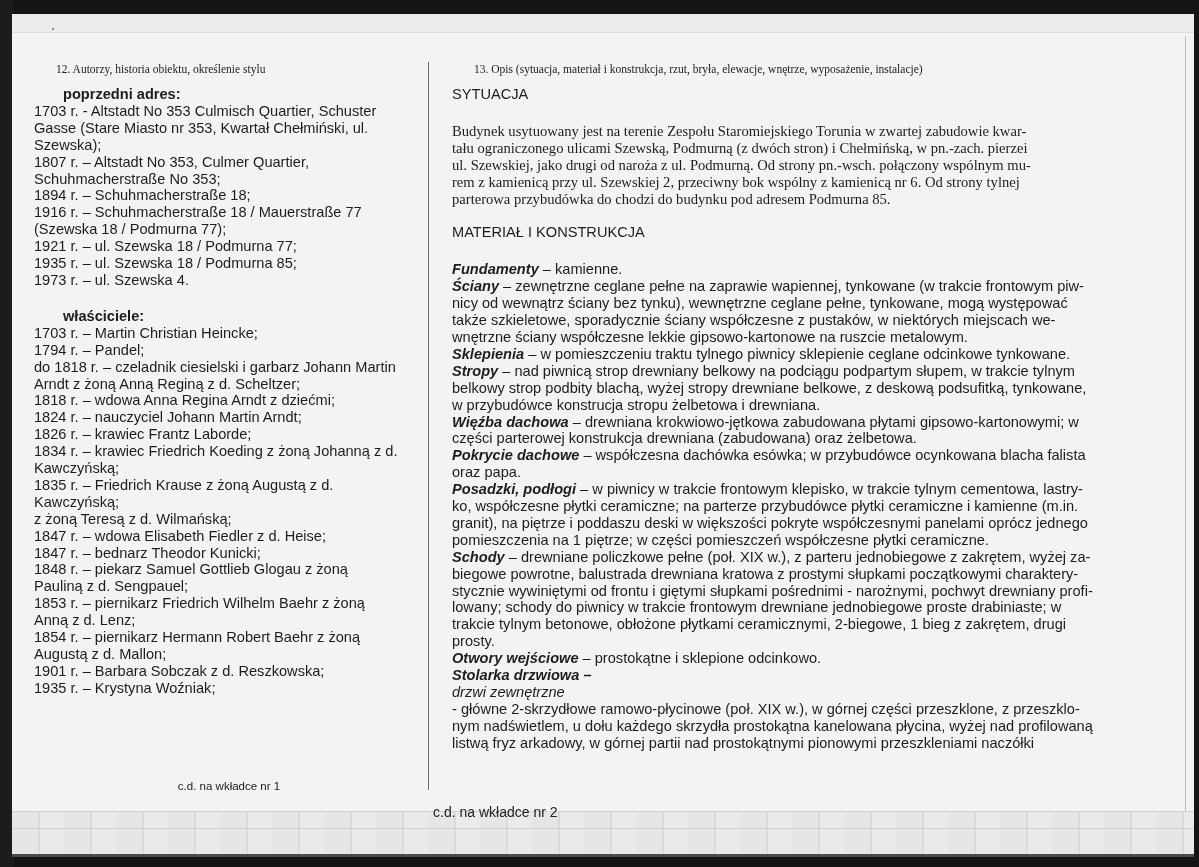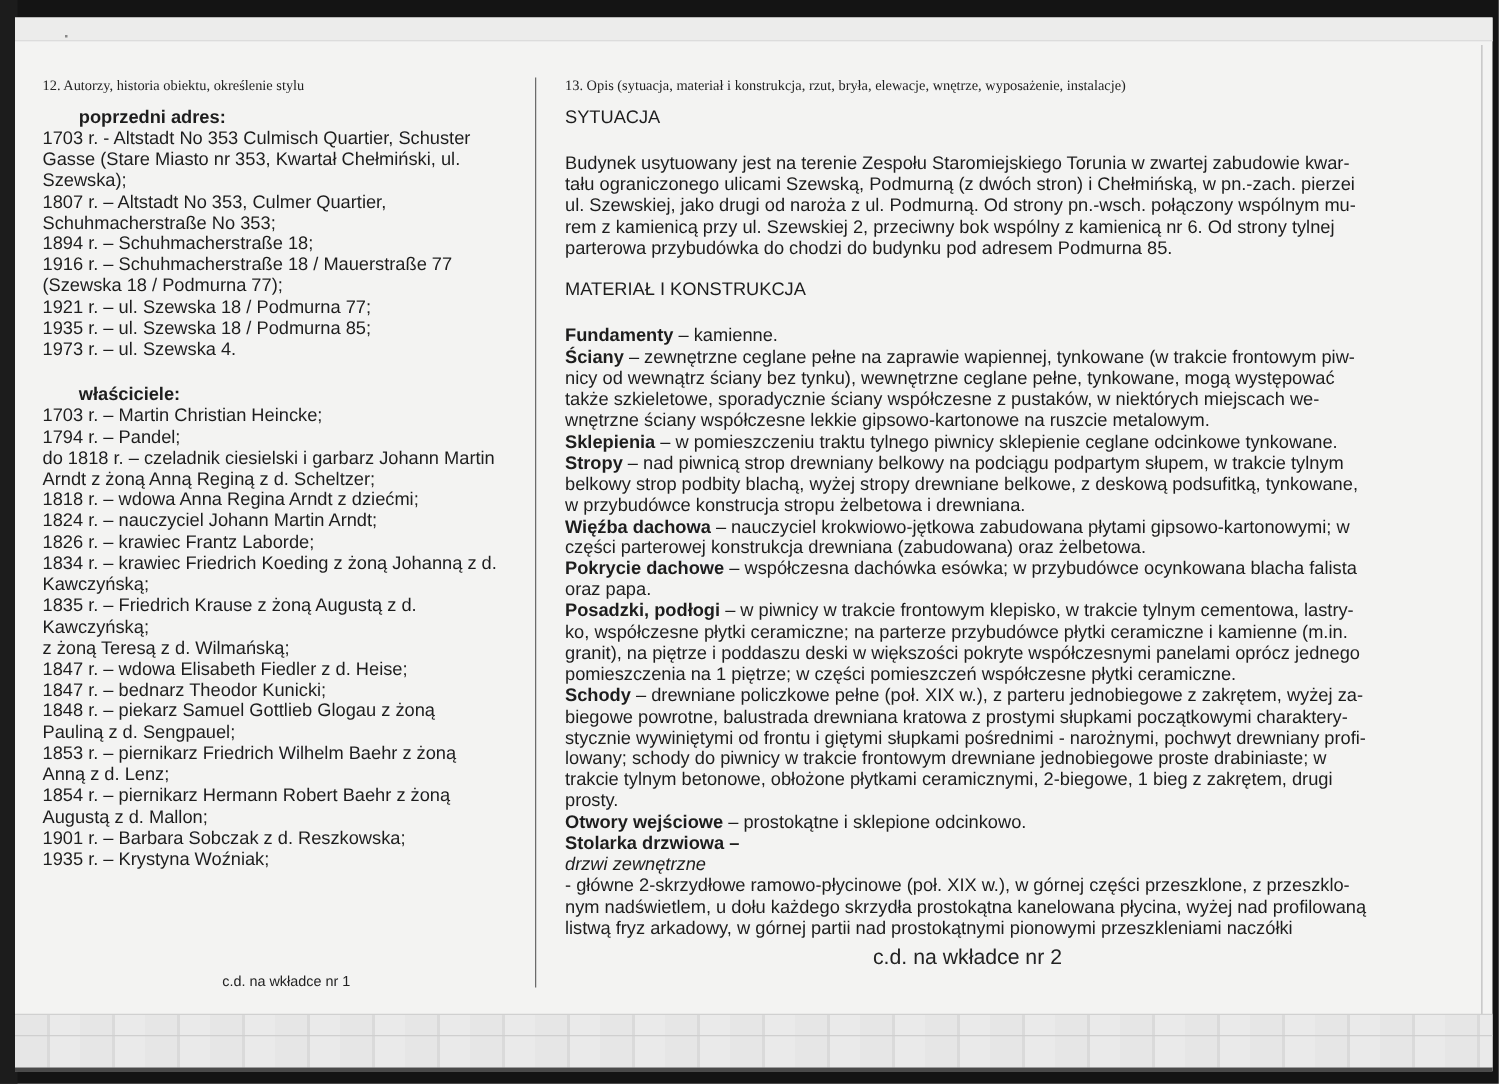--- a/index.html
+++ b/index.html
@@ -42,30 +42,30 @@
   .col-left {
     position:absolute; left:34px; top:62px; width:390px;
     font-size:14.6px; line-height:16.9px; color:#1d1d1d;
   }
   .col-right {
     position:absolute; left:452px; top:62px; width:682px;
     font-size:14.6px; line-height:16.9px; color:#1d1d1d;
   }
   .field-caption {
     font-family:"Liberation Serif", serif; font-size:11.5px; color:#222;
-    line-height:14px; height:22px;
+    line-height:14px; height:22px;margin-left:22px;
   }
   .col-left .field-caption { padding-left:0; }
   .section-head-bold { font-weight:bold; margin-top:2px;margin-left:29px; }
   .gap { height:17px; }
   .line { display:block; }
-  .term { font-weight:bold; }
+  .term { font-weight:bold; font-style:italic; }
   .sub-italic { font-style:italic; }
   .cont-left { position:absolute; left:34px; top:780px; width:390px; text-align:center; font-size:11.5px; color:#222; }
-  .cont-right { position:absolute; left:433px; top:756px; width:682px; text-align:center; font-size:17px; color:#222; }
+  .cont-right { position:absolute; left:433px; top:804px; width:682px; text-align:left; font-size:14px; color:#222; }
 </style>
 </head>
 <body>
 
 <div class="scan-left-edge"></div>
 
 <div class="page">
   <div class="page-top-strip"></div>
   <div class="page-dot"></div>
   <div class="right-edge-line"></div>
@@ -120,21 +120,21 @@
     <span class="line">1935 r. – Krystyna Woźniak;</span>
   </div>
 </div>
 <div class="cont-left">c.d. na wkładce nr 1</div>
 
 <div class="col-right">
   <div class="field-caption">13. Opis (sytuacja, materiał i konstrukcja, rzut, bryła, elewacje, wnętrze, wyposażenie, instalacje)</div>
 
   <div style="margin-top:2px;">SYTUACJA</div>
   <div class="gap"></div>
-  <div style="margin-top:3px;">
+  <div style="margin-top:3px;font-family:Liberation Serif, serif;">
     <span class="line">Budynek usytuowany jest na terenie Zespołu Staromiejskiego Torunia w zwartej zabudowie kwar-</span>
     <span class="line">tału ograniczonego ulicami Szewską, Podmurną (z dwóch stron) i Chełmińską, w pn.-zach. pierzei</span>
     <span class="line">ul. Szewskiej, jako drugi od naroża z ul. Podmurną. Od strony pn.-wsch. połączony wspólnym mu-</span>
     <span class="line">rem z kamienicą przy ul. Szewskiej 2, przeciwny bok wspólny z kamienicą nr 6. Od strony tylnej</span>
     <span class="line">parterowa przybudówka do chodzi do budynku pod adresem Podmurna 85.</span>
   </div>
 
   <div class="gap"></div>
   <div>MATERIAŁ I KONSTRUKCJA</div>
   <div class="gap"></div>
@@ -142,21 +142,21 @@
   <div style="margin-top:3px;">
     <span class="line"><span class="term">Fundamenty</span><span> – kamienne.</span></span>
     <span class="line"><span class="term">Ściany</span><span> – zewnętrzne ceglane pełne na zaprawie wapiennej, tynkowane (w trakcie frontowym piw-</span></span>
     <span class="line"><span class="term"></span><span>nicy od wewnątrz ściany bez tynku), wewnętrzne ceglane pełne, tynkowane, mogą występować</span></span>
     <span class="line"><span class="term"></span><span>także szkieletowe, sporadycznie ściany współczesne z pustaków, w niektórych miejscach we-</span></span>
     <span class="line"><span class="term"></span><span>wnętrzne ściany współczesne lekkie gipsowo-kartonowe na ruszcie metalowym.</span></span>
     <span class="line"><span class="term">Sklepienia</span><span> – w pomieszczeniu traktu tylnego piwnicy sklepienie ceglane odcinkowe tynkowane.</span></span>
     <span class="line"><span class="term">Stropy</span><span> – nad piwnicą strop drewniany belkowy na podciągu podpartym słupem, w trakcie tylnym</span></span>
     <span class="line"><span class="term"></span><span>belkowy strop podbity blachą, wyżej stropy drewniane belkowe, z deskową podsufitką, tynkowane,</span></span>
     <span class="line"><span class="term"></span><span>w przybudówce konstrucja stropu żelbetowa i drewniana.</span></span>
-    <span class="line"><span class="term">Więźba dachowa</span><span> – nauczyciel krokwiowo-jętkowa zabudowana płytami gipsowo-kartonowymi; w</span></span>
+    <span class="line"><span class="term">Więźba dachowa</span><span> – drewniana krokwiowo-jętkowa zabudowana płytami gipsowo-kartonowymi; w</span></span>
     <span class="line"><span class="term"></span><span>części parterowej konstrukcja drewniana (zabudowana) oraz żelbetowa.</span></span>
     <span class="line"><span class="term">Pokrycie dachowe</span><span> – współczesna dachówka esówka; w przybudówce ocynkowana blacha falista</span></span>
     <span class="line"><span class="term"></span><span>oraz papa.</span></span>
     <span class="line"><span class="term">Posadzki, podłogi</span><span> – w piwnicy w trakcie frontowym klepisko, w trakcie tylnym cementowa, lastry-</span></span>
     <span class="line"><span class="term"></span><span>ko, współczesne płytki ceramiczne; na parterze przybudówce płytki ceramiczne i kamienne (m.in.</span></span>
     <span class="line"><span class="term"></span><span>granit), na piętrze i poddaszu deski w większości pokryte współczesnymi panelami oprócz jednego</span></span>
     <span class="line"><span class="term"></span><span>pomieszczenia na 1 piętrze; w części pomieszczeń współczesne płytki ceramiczne.</span></span>
     <span class="line"><span class="term">Schody</span><span> – drewniane policzkowe pełne (poł. XIX w.), z parteru jednobiegowe z zakrętem, wyżej za-</span></span>
     <span class="line"><span class="term"></span><span>biegowe powrotne, balustrada drewniana kratowa z prostymi słupkami początkowymi charaktery-</span></span>
     <span class="line"><span class="term"></span><span>stycznie wywiniętymi od frontu i giętymi słupkami pośrednimi - narożnymi, pochwyt drewniany profi-</span></span>

